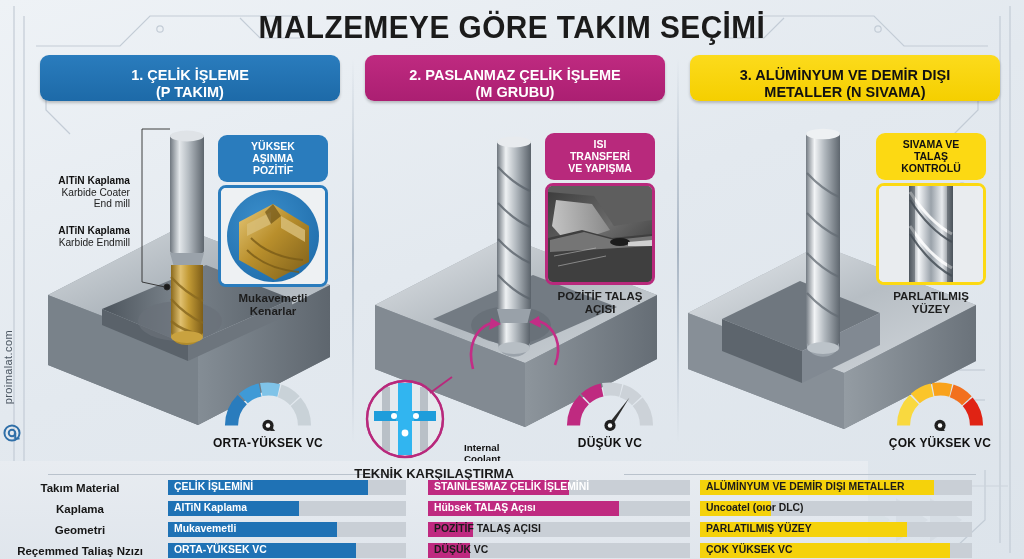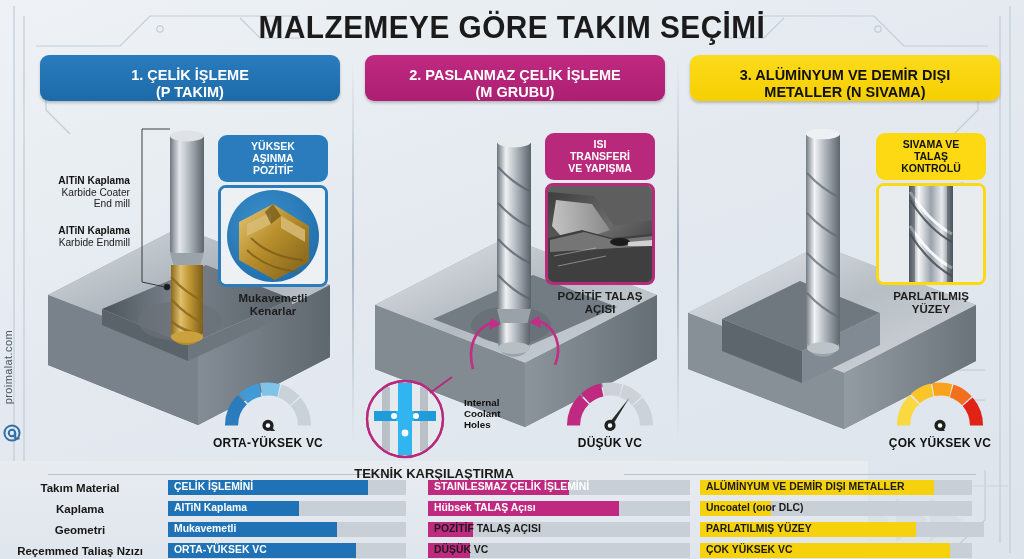--- a/index.html
+++ b/index.html
@@ -64,21 +64,21 @@
   
   .ann{position:absolute;text-align:right;line-height:11.5px;}
   .ann b{display:block;font-size:10.2px;font-weight:bold;color:#111;}
   .ann span{display:block;font-size:10.2px;color:#222;}
 
   
   .gauge{position:absolute;width:120px;text-align:center;}
   .gauge-lab{font-size:12px;font-weight:bold;color:#111;margin-top:1px;letter-spacing:.2px;}
 
   
-  .coolant-lab{position:absolute;font-size:9.8px;font-weight:bold;line-height:11px;color:#111;}
+  .coolant-lab{position:absolute;font-size:9.8px;font-weight:bold;line-height:11px;color:#111;margin-top:45px;}
 
   
   .tbl{position:absolute;left:0;top:461px;width:868px;height:107px;
        background:linear-gradient(180deg,#e8ecf1,#dfe5ec);}
   .tbl-rule{position:absolute;top:13px;height:1px;background:#b9c2cc;}
   .tbl-title{position:absolute;top:5px;left:0;right:0;text-align:center;
     font-size:13px;font-weight:bold;color:#1b1b1b;}
   .rowlab{position:absolute;left:0;width:160px;text-align:center;
     font-size:11.5px;color:#161616;font-weight:bold;}
   .track{position:absolute;height:15px;background:#c9cfd6;}
@@ -570,21 +570,21 @@
 
     <div class="rowlab" style="top:63px;">Geometri</div>
     <div class="track" style="left:168px;top:61px;width:238px;">
       <div class="fill blue" style="width:71%;"></div>
       <div class="celltxt">Mukavemetli</div>
     </div>
     <div class="track" style="left:428px;top:61px;width:262px;">
       <div class="fill mag" style="width:17%;"></div>
       <div class="celltxt dark">POZİTİF TALAŞ AÇISI</div>
     </div>
-    <div class="track" style="left:700px;top:61px;width:272px;padding-left:12px;">
+    <div class="track" style="left:700px;top:61px;width:272px;">
       <div class="fill yel" style="width:76%;"></div>
       <div class="celltxt dark">PARLATILMIŞ YÜZEY</div>
     </div>
 
     <div class="rowlab" style="top:84px;">Reçemmed Taliaş Nzızı</div>
     <div class="track" style="left:168px;top:82px;width:238px;">
       <div class="fill blue" style="width:79%;"></div>
       <div class="celltxt">ORTA-YÜKSEK VC</div>
     </div>
     <div class="track" style="left:428px;top:82px;width:262px;">

